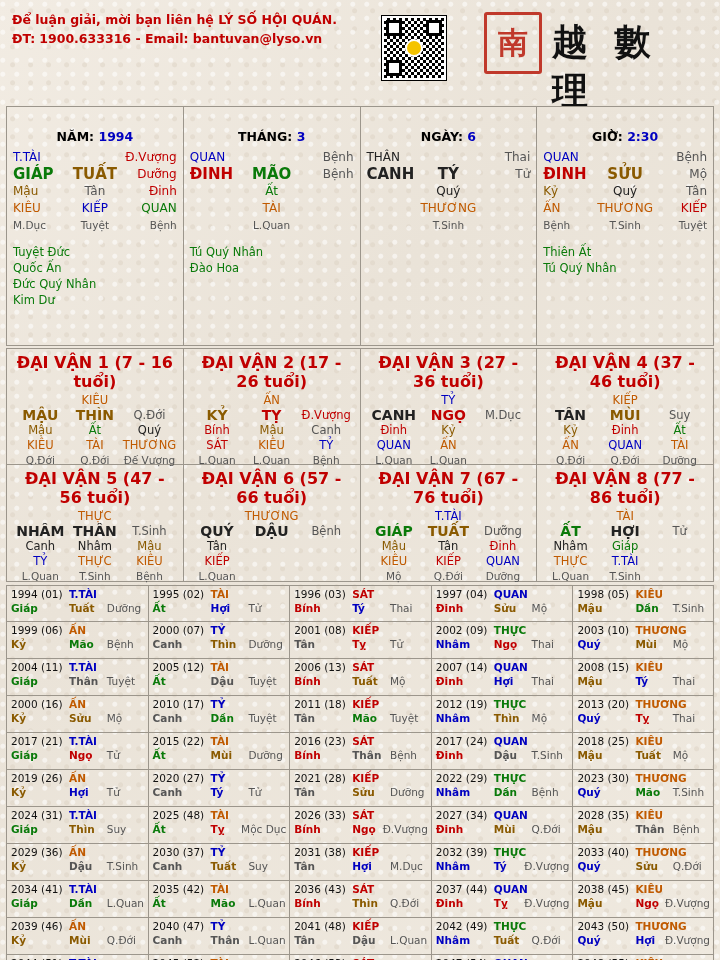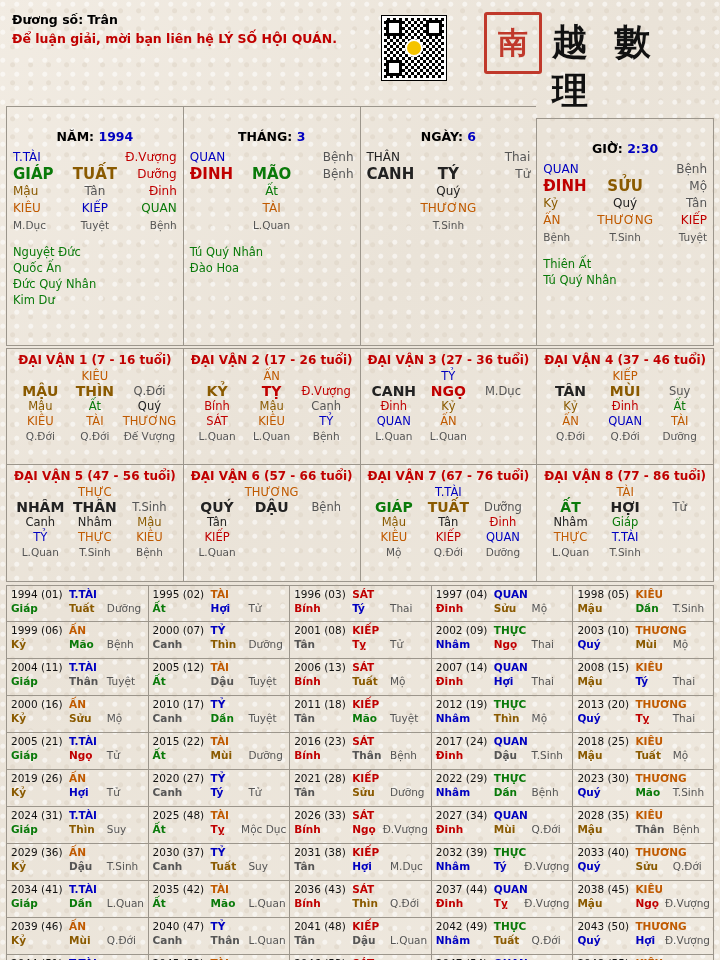--- a/index.html
+++ b/index.html
@@ -59,21 +59,21 @@
   .logo-cn {
     position: absolute; top: 12px; left: 546px;
     font-family: "DejaVu Serif", serif;
     font-size: 36px; font-weight: bold; color: #111;
     letter-spacing: 7px;
   }
 
   
   .pillars { display: flex; gap: 0; height: 240px; margin-top: 2px; }
   .pillar { flex: 1; border: 1px solid #9c968c; border-right: none; padding: 22px 6px; position: relative; }
-  .pillar:last-child { border-right: 1px solid #9c968c; margin-top: 12px; }
+  .pillar:last-child { border-right: 1px solid #9c968c; }
   .p-title { text-align: center; font-size: 12.5px; font-weight: bold; color: #000; margin-bottom: 5px; }
   .p-title .v { color: #0000c0; }
   .p3 { display: grid; grid-template-columns: 1fr 1fr 1fr; font-size: 12px; line-height: 17px; }
   .p3 .c { text-align: center; white-space: nowrap; }
   .p3 .c.l { text-align: left; }
   .p3 .c.r { text-align: right; }
   .big { font-size: 15px; font-weight: bold; }
   .c-red { color: #c00000; }
   .c-blue { color: #0000c0; }
   .c-green { color: #0a7a0a; }
@@ -83,21 +83,21 @@
   .c-orange { color: #c05a00; }
   .p-extra { margin-top: 10px; font-size: 11.5px; line-height: 16px; }
   .p-extra .e { white-space: nowrap; }
 
   
   .dv-wrap { margin-top: 2px; }
   .dv-row { display: flex; }
   .dv { flex: 1; border: 1px solid #9c968c; border-right: none; border-top: none; padding: 4px 6px 6px 6px; height: 117px; }
   .dv:last-child { border-right: 1px solid #9c968c; }
   .dv-row:first-child .dv { border-top: 1px solid #9c968c; }
-  .dv-title { text-align: center; font-size: 12px; font-weight: bold; color: #c00000; margin-bottom: 2px; }
+  .dv-title { text-align: center; font-size: 16px; font-weight: bold; color: #c00000; margin-bottom: 2px; }
   .dv-top { font-size: 11.5px; line-height: 15px; text-align: center; }
   .dv3 { display: grid; grid-template-columns: 1fr 1fr 1fr; font-size: 11.5px; line-height: 15px; }
   .dv3 .c { text-align: center; white-space: nowrap; }
   .dvbig { font-size: 14px; font-weight: bold; }
 
   
   .years { margin-top: 3px; display: grid; grid-template-columns: repeat(5, 1fr); }
   .ycell { border: 1px solid #9c968c; border-right: none; border-top: none; padding: 1px 3px 2px 4px; height: 37px; }
   .years .ycell:nth-child(5n) { border-right: 1px solid #9c968c; }
   .years .ycell:nth-child(-n+5) { border-top: 1px solid #9c968c; }
@@ -113,25 +113,25 @@
   .tiny { font-size: 10.5px; }
 </style>
 </head>
 <body>
 
 <div class="page">
 
   <div class="header">
     <div class="hdr-lines">
       <div class="row">
-        <span class="lbl-b">Đương số:</span>
-        <span class="lbl-b">Trân</span>
+        <span class="red-b">Để luận giải, mời bạn liên hệ LÝ SỐ HỘI QUÁN.</span>
       </div>
       <div class="row">
-        <span class="red-b">Để luận giải, mời bạn liên hệ LÝ SỐ HỘI QUÁN.</span>
+        <span class="red-b">ĐT:</span>
+        <span class="red-b">1900.633316 - Email: bantuvan@lyso.vn</span>
       </div>
     </div>
 
     <div class="qr">
       <div class="fm tl"></div>
       <div class="fm tr"></div>
       <div class="fm bl"></div>
     </div>
 
     <div class="seal">南</div>
@@ -160,21 +160,21 @@
 
         <div class="c l c-orange">KIÊU</div>
         <div class="c c-blue">KIẾP</div>
         <div class="c r c-green">QUAN</div>
 
         <div class="c l c-gray tiny">M.Dục</div>
         <div class="c c-gray tiny">Tuyệt</div>
         <div class="c r c-gray tiny">Bệnh</div>
       </div>
       <div class="p-extra">
-        <div class="e c-green">Nguyệt Đức</div>
+        <div class="e c-green">Tuyệt Đức</div>
         <div class="e c-green">Quốc Ấn</div>
         <div class="e c-green">Đức Quý Nhân</div>
         <div class="e c-green">Kim Dư</div>
       </div>
     </div>
 
     <div class="pillar">
       <div class="p-title">
         <span>THÁNG:</span>
         <span class="v">3</span>
@@ -663,21 +663,21 @@
           <div class="c d"></div>
         </div>
         <div class="yr2">
           <div class="c a" style="color: rgb(0, 0, 192);">Quý</div>
           <div class="c b" style="color: rgb(192, 0, 0); font-weight: bold;">Tỵ</div>
           <div class="c d" style="color: rgb(85, 85, 85);">Thai</div>
         </div>
       </div>
       <div class="ycell">
         <div class="yr1">
-          <div class="c a">2005 (21)</div>
+          <div class="c a">2017 (21)</div>
           <div class="c b" style="color: rgb(0, 0, 192);">T.TÀI</div>
           <div class="c d"></div>
         </div>
         <div class="yr2">
           <div class="c a" style="color: rgb(10, 122, 10);">Giáp</div>
           <div class="c b" style="color: rgb(192, 0, 0); font-weight: bold;">Ngọ</div>
           <div class="c d" style="color: rgb(85, 85, 85);">Tử</div>
         </div>
       </div>
       <div class="ycell">

